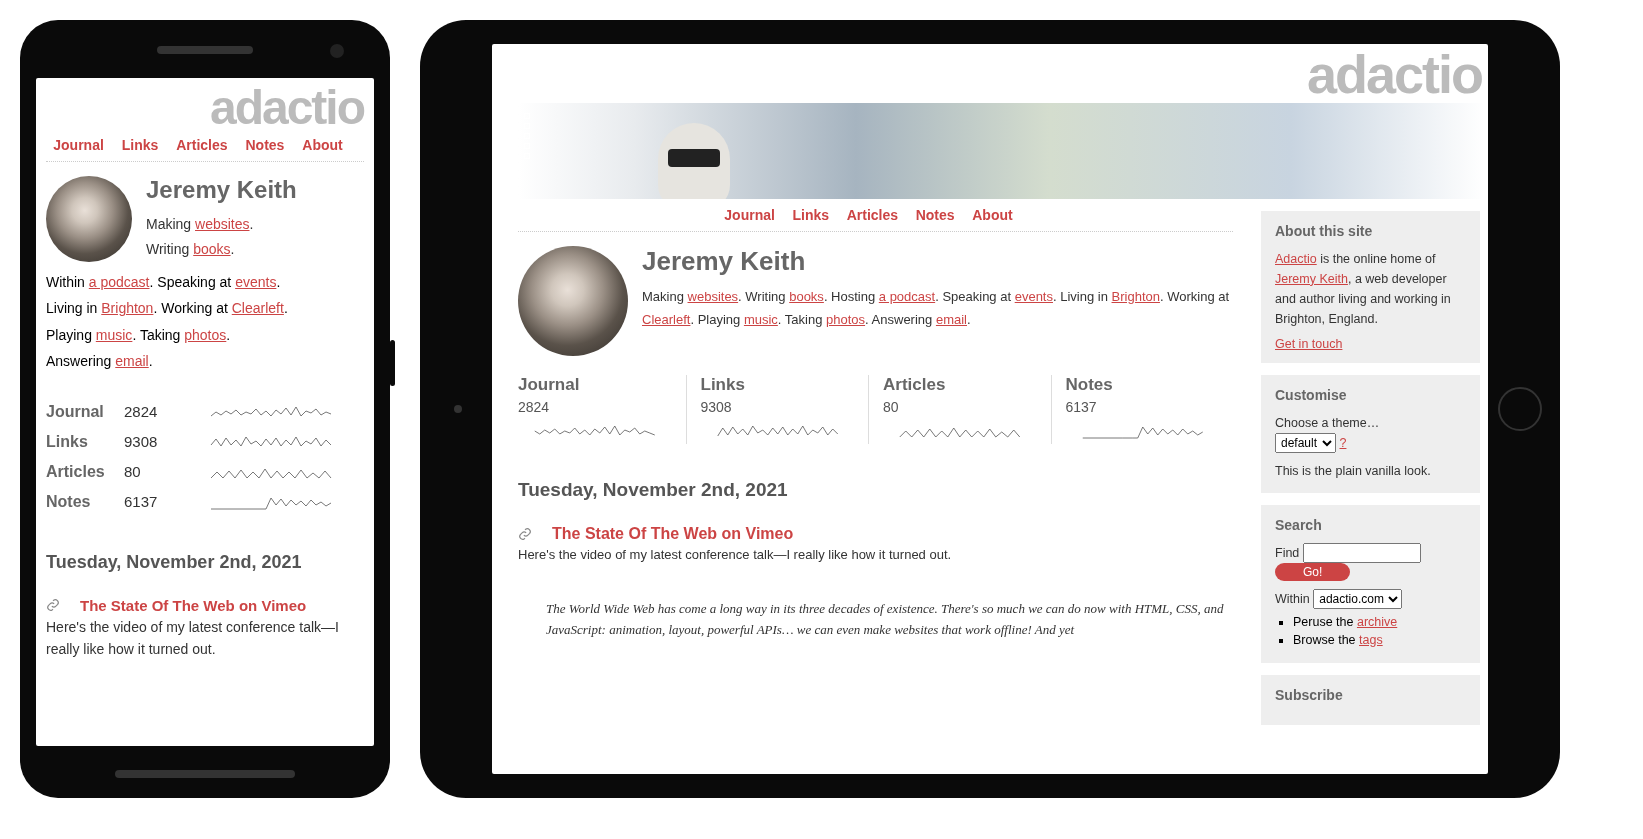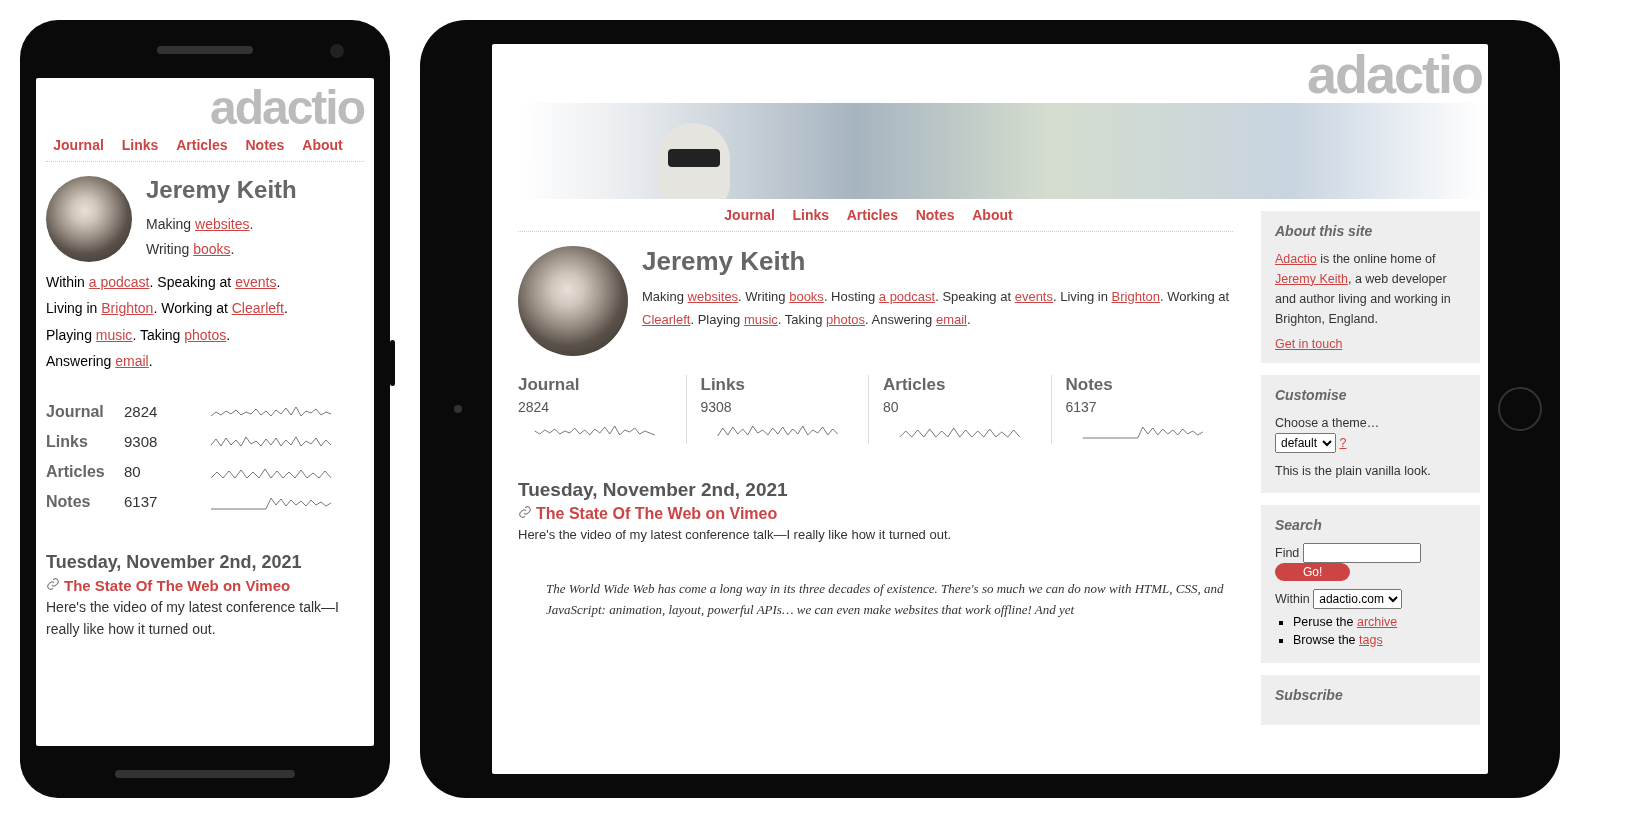--- a/index.html
+++ b/index.html
@@ -127,21 +127,21 @@
 
 .tablet-stats { display: flex; margin-top: 18px; border-top:1px solid transparent; }
 .tablet-stats .col { flex: 1; border-left: 1px solid #ddd; padding: 0 14px; }
 .tablet-stats .col:first-child { border-left: none; padding-left: 0; }
 .tablet-stats .label { font-weight: bold; color: #666; font-size: 17px; }
 .tablet-stats .count { color: #555; margin-top: 4px; font-size:14px; }
 .tablet-stats .spark { margin-top: 6px; }
 
 .date { font-weight: bold; color: #555; font-size: 18px; margin-top: 35px; }
 .tablet .date { font-size: 19px; }
-.post-title-row { display: flex; gap: 4px; align-items: flex-start; margin-top: 4px; }
+.post-title-row { display: flex; gap: 20px; align-items: center; margin-top: 24px; }
 .post-title { color: #c44; font-weight: bold; font-size: 15px; }
 .tablet .post-title { font-size: 16px; }
 .link-icon { width: 14px; height: 14px; flex-shrink:0; }
 .excerpt { margin-top: 2px; line-height: 1.6; color:#333; }
 .quote { margin: 34px 0 0 28px; font-family: Georgia, serif; font-style: italic; line-height: 1.6; color: #333; }
 
 
 .tablet-body { display: flex; height: calc(100% - 68px); }
 .main-col { flex: 1; padding: 0 20px 0 26px; overflow: hidden; }
 .side-col { width: 235px; padding: 0 8px; }
@@ -159,21 +159,21 @@
   background:#e6e4df; border-radius:36px 36px 24px 24px;
 }
 .banner .helmet::after{
   content:""; position:absolute; top:26px; left:10px; width:52px; height:18px;
   background:#222; border-radius:4px;
 }
 .banner .dots{position:absolute;left:6px;top:10px;width:10px;}
 .banner .dots span{display:block;width:6px;height:6px;border:1px solid #fff;margin-bottom:4px;}
 
 .widget { background: #eee; padding: 12px 14px; margin-top: 12px; font-size: 12.5px; }
-.widget h3 { color: #666; font-size: 14px; font-weight: bold; margin-bottom: 10px; font-style: italic; }
+.widget h3 { color: #666; font-size: 14px; font-weight: bold; margin-bottom: 10px; }
 .widget p { line-height: 1.6; color:#333; }
 .widget label { color:#333; }
 select { font-size: 12px; padding:1px; }
 input[type=text]{ font-size: 12px; padding:1px 3px; }
 .go-btn {
   background: #c44; color: #fff; border: none;
   border-radius: 10px; padding: 2px 28px; font-size: 12px;
   cursor: pointer;
 }
 .widget ul { list-style: square; margin-left: 18px; margin-top:6px; }

